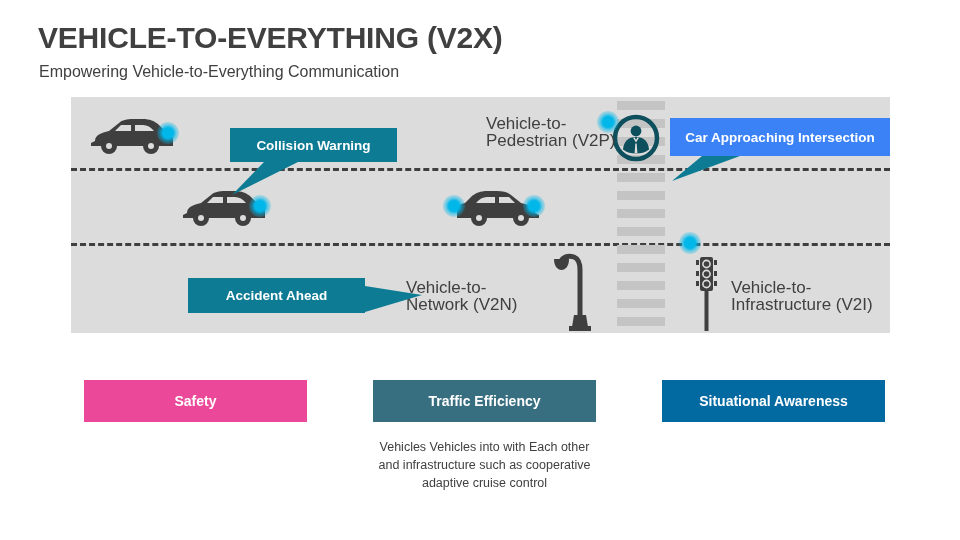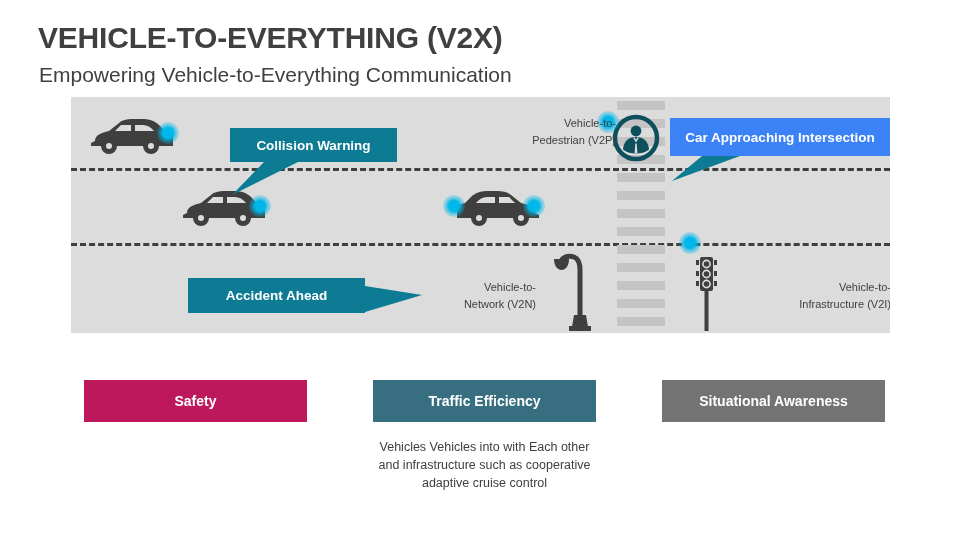--- a/index.html
+++ b/index.html
@@ -13,21 +13,21 @@
   .stage{position:absolute;left:0;top:3px;width:796px;height:540px;padding-left:48px;}
 
   
   #page-title{
     position:absolute;left:38px;top:18px;
     font-size:30px;font-weight:bold;letter-spacing:-0.2px;
     color:#404040;white-space:nowrap;
   }
   #page-subtitle{
     position:absolute;left:39px;top:60px;
-    font-size:21px;font-weight:normal;color:#404040;white-space:nowrap;
+    font-size:16px;font-weight:normal;color:#404040;white-space:nowrap;
   }
 
   
   #diagram{
     position:absolute;left:71px;top:94px;width:819px;height:236px;
     background:#dcdcdc;overflow:hidden;
   }
   .lane-divider{
     position:absolute;left:0;width:819px;height:0;
     border-top:3px dashed #3f3f3f;
@@ -42,22 +42,22 @@
   }
 
   
   .signal-dot{
     position:absolute;width:22px;height:22px;border-radius:50%;
     background:radial-gradient(circle at 50% 50%, #00b7ea 0%, #00b7ea 34%, rgba(0,183,234,0.45) 55%, rgba(0,183,234,0.10) 78%, rgba(0,183,234,0) 100%);
   }
 
   
   .diagram-label{
-    position:absolute;color:#404040;font-size:11px;line-height:17px;
-    text-align:right;white-space:pre-line;
+    position:absolute;color:#404040;font-size:17px;line-height:17px;
+    text-align:left;white-space:pre-line;
   }
 
   
   .callout{position:absolute;}
   .callout .box{
     background:#0c7b93;color:#ffffff;font-size:13.5px;font-weight:bold;
     display:flex;align-items:center;justify-content:center;
     width:100%;height:100%;
   }
 
@@ -205,31 +205,31 @@
     <div class="callout" style="left:599px;top:21px;width:220px;height:38px;">
       <div class="box" style="background: #3b82f6;">Car Approaching Intersection</div>
       <svg style="position:absolute;left:0;top:38px;" width="72" height="26" viewBox="0 0 72 26" aria-hidden="true">
         <path fill="#0c7b93" d="M32 0 L70 0 L2 25 Z"></path>
       </svg>
     </div>
 
   </div>
 
   <div class="card" id="card-safety">
-    <div class="card-header" style="background: #be185d;">
+    <div class="card-header" style="background: #ec4899;">
       <span>Safety</span>
     </div>
   </div>
 
   <div class="card" id="card-traffic">
     <div class="card-header" style="background: rgb(55, 110, 128);">
       <span>Traffic Efficiency</span>
     </div>
     <div class="card-body">Vehicles Vehicles into with Each other and infrastructure such as cooperative adaptive cruise control</div>
   </div>
 
   <div class="card" id="card-situational">
-    <div class="card-header" style="background: #737373;">
+    <div class="card-header" style="background: #0369a1;">
       <span>Situational Awareness</span>
     </div>
   </div>
 
 </div>
 
 </body></html>

